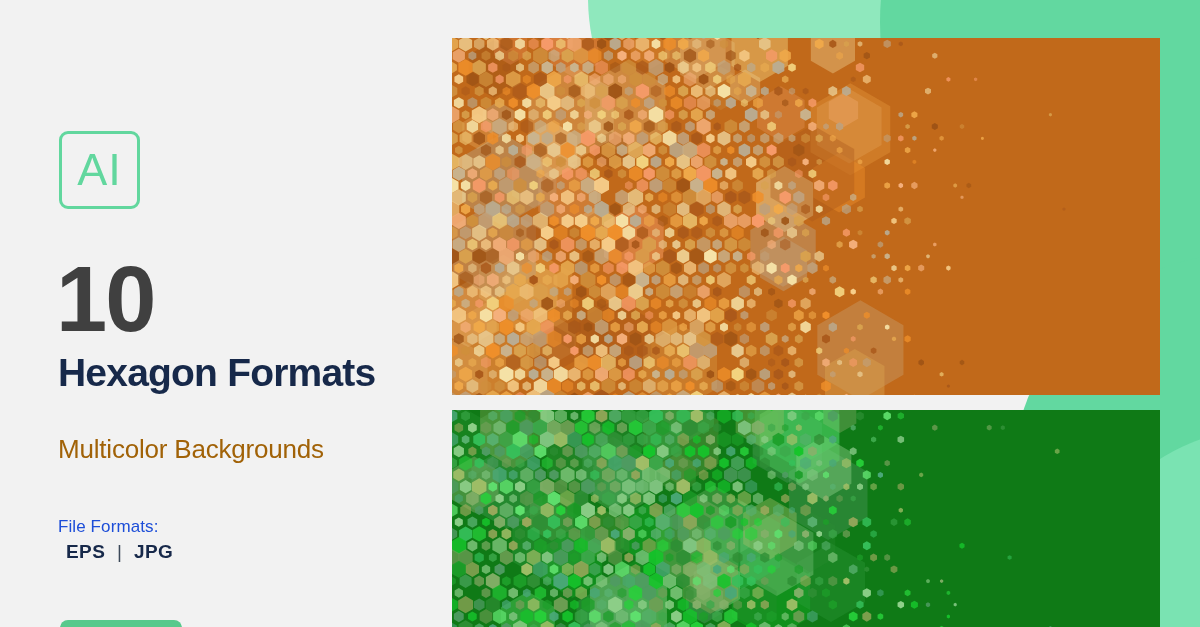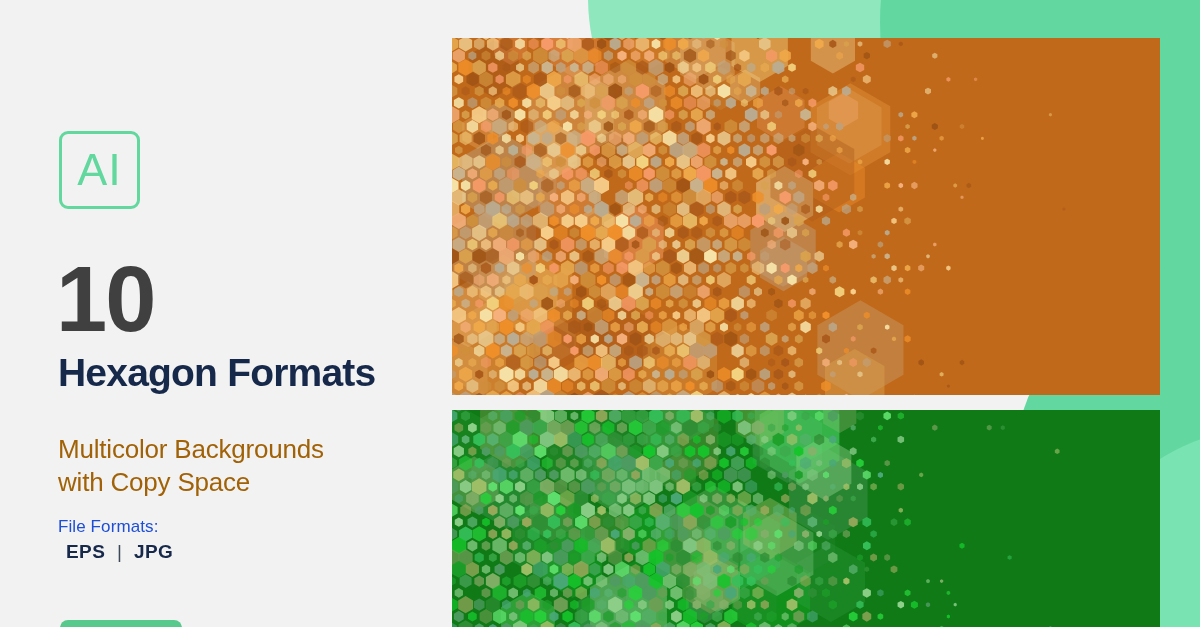--- a/index.html
+++ b/index.html
@@ -1863,21 +1863,20 @@
     <div id="ai-badge" style="border-color: rgb(98, 215, 158);">
       <span id="ai-badge-label" style="color: rgb(98, 215, 158);">AI</span>
     </div>
 
     <div id="count-number" style="color: #404040;">10</div>
 
     <div id="title-heading" style="color: rgb(23, 41, 74);">Hexagon Formats</div>
 
     <div id="subtitle-block">
       <span class="sub-line">Multicolor Backgrounds</span>
-      <span class="sub-line">with Copy Space</span>
     </div>
 
     <div id="file-formats-label">File Formats:</div>
 
     <div id="file-formats-value">
       <span>EPS</span>
       <span class="fmt-sep">|</span>
       <span>JPG</span>
     </div>
 

